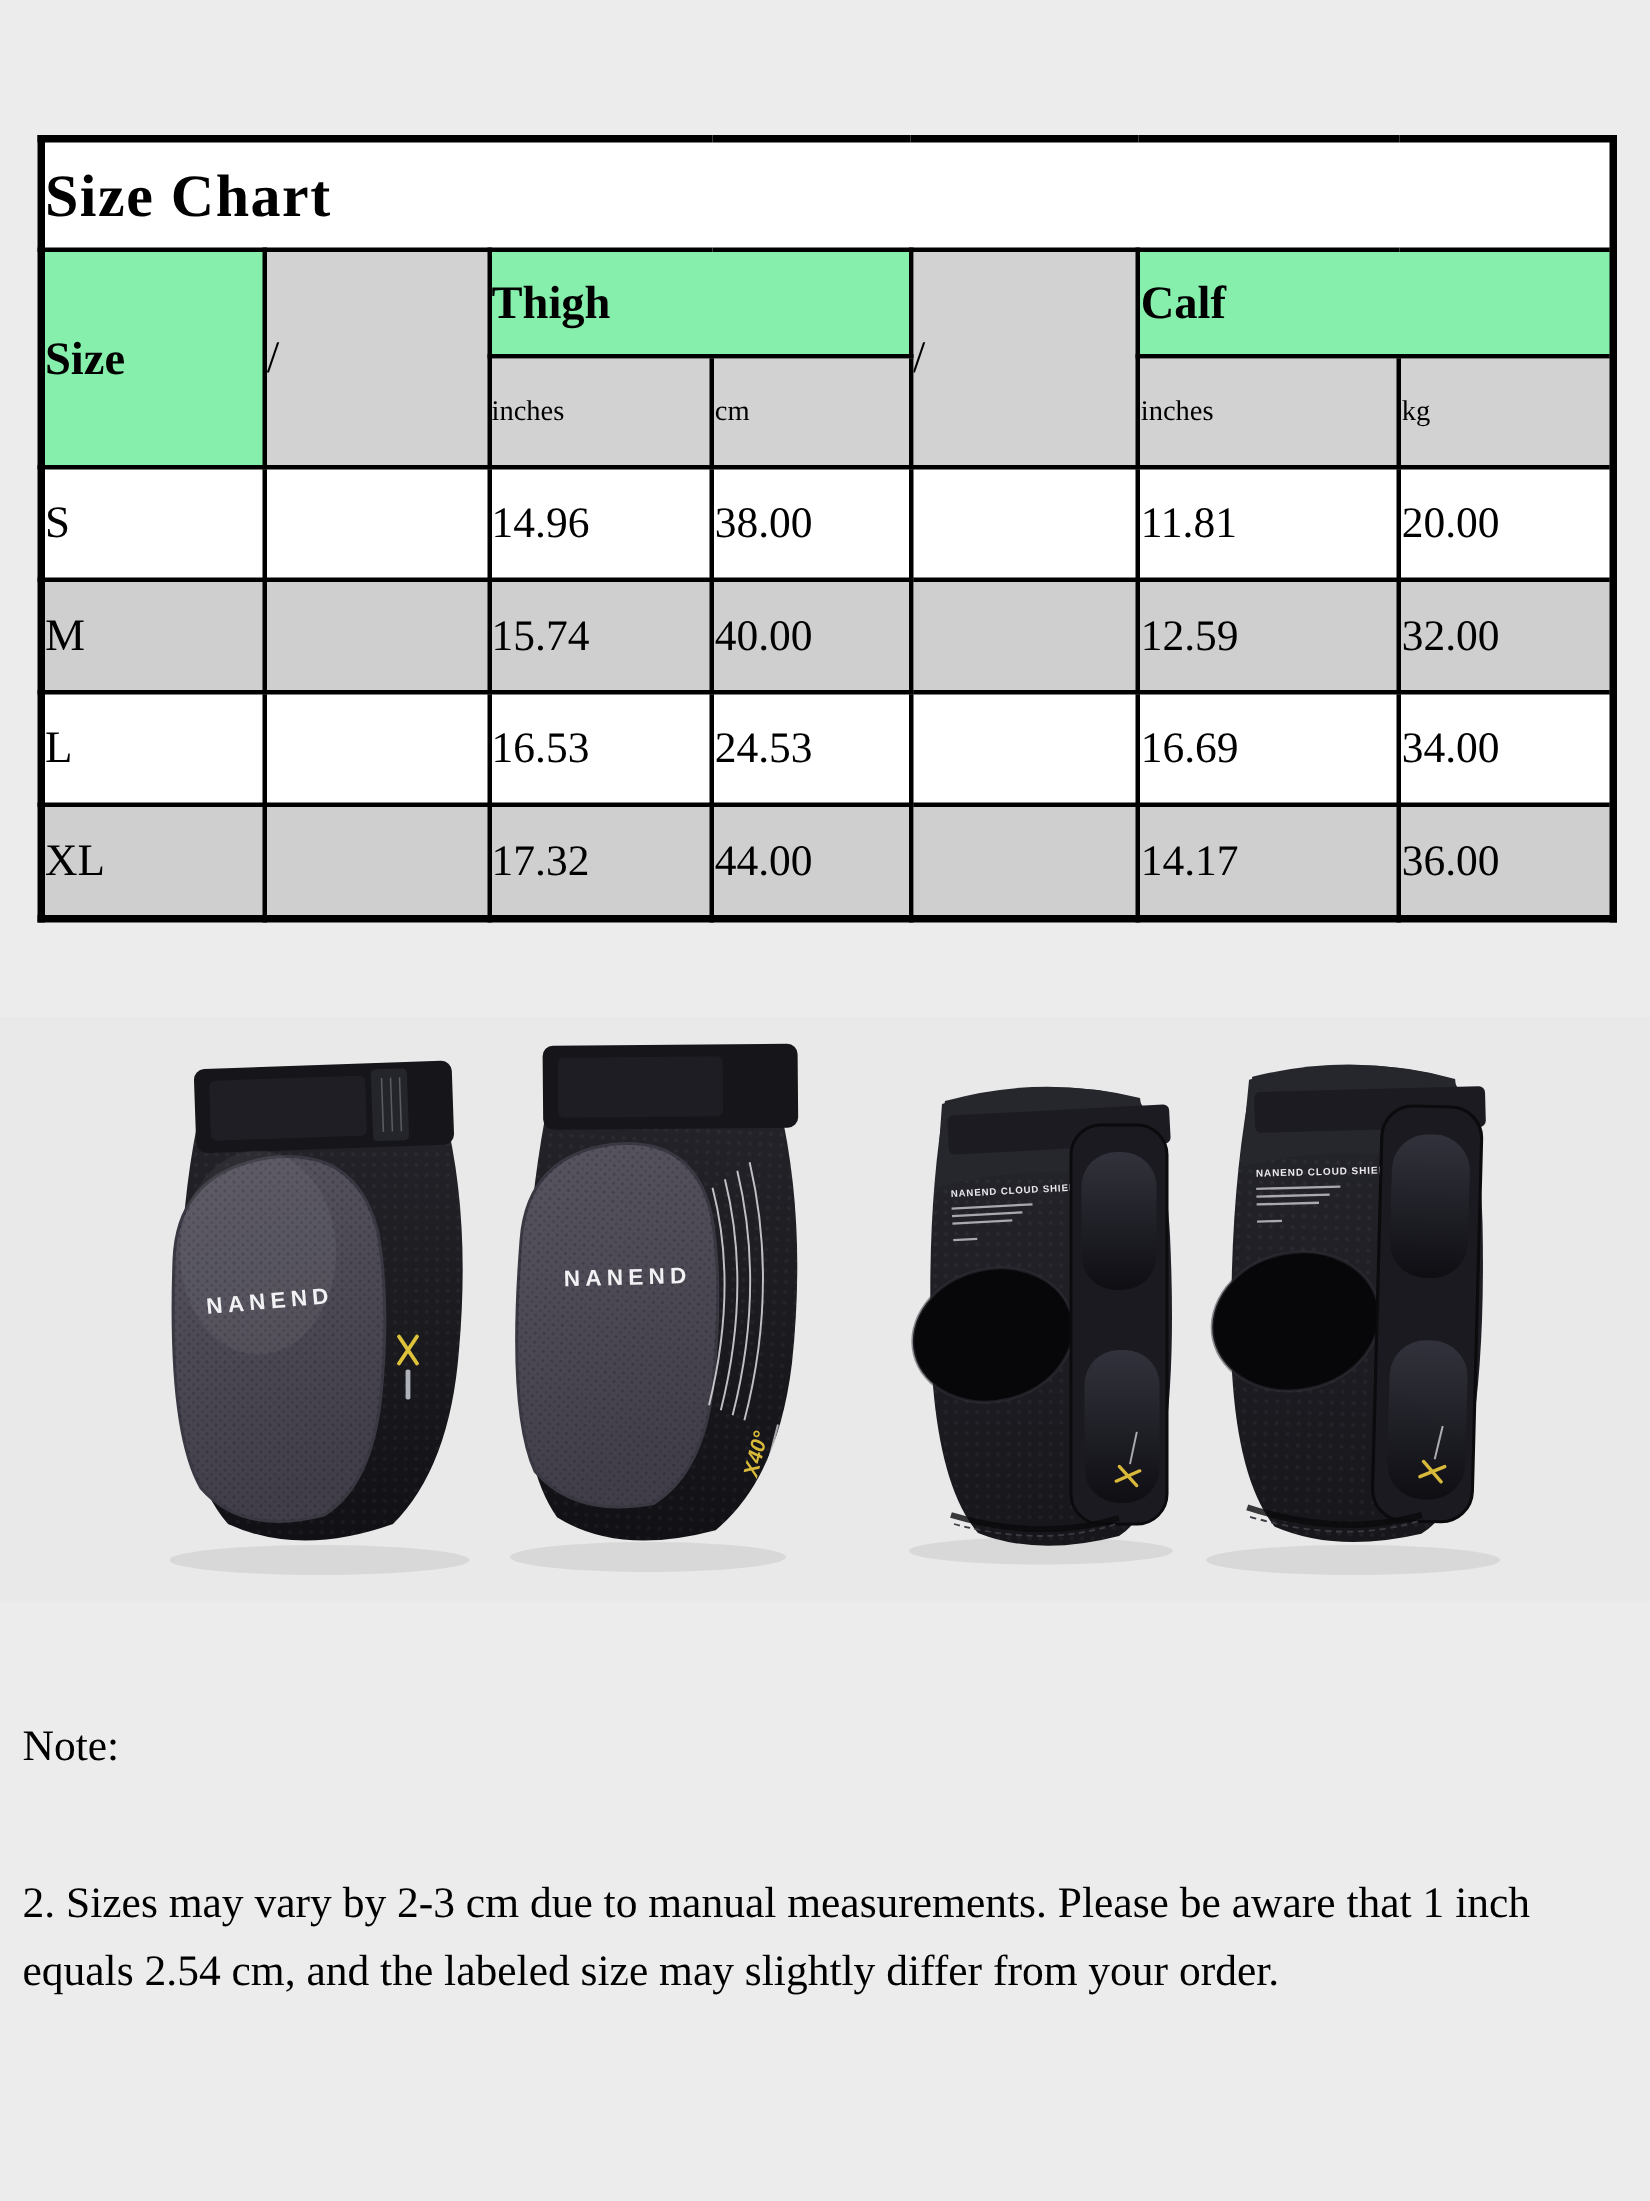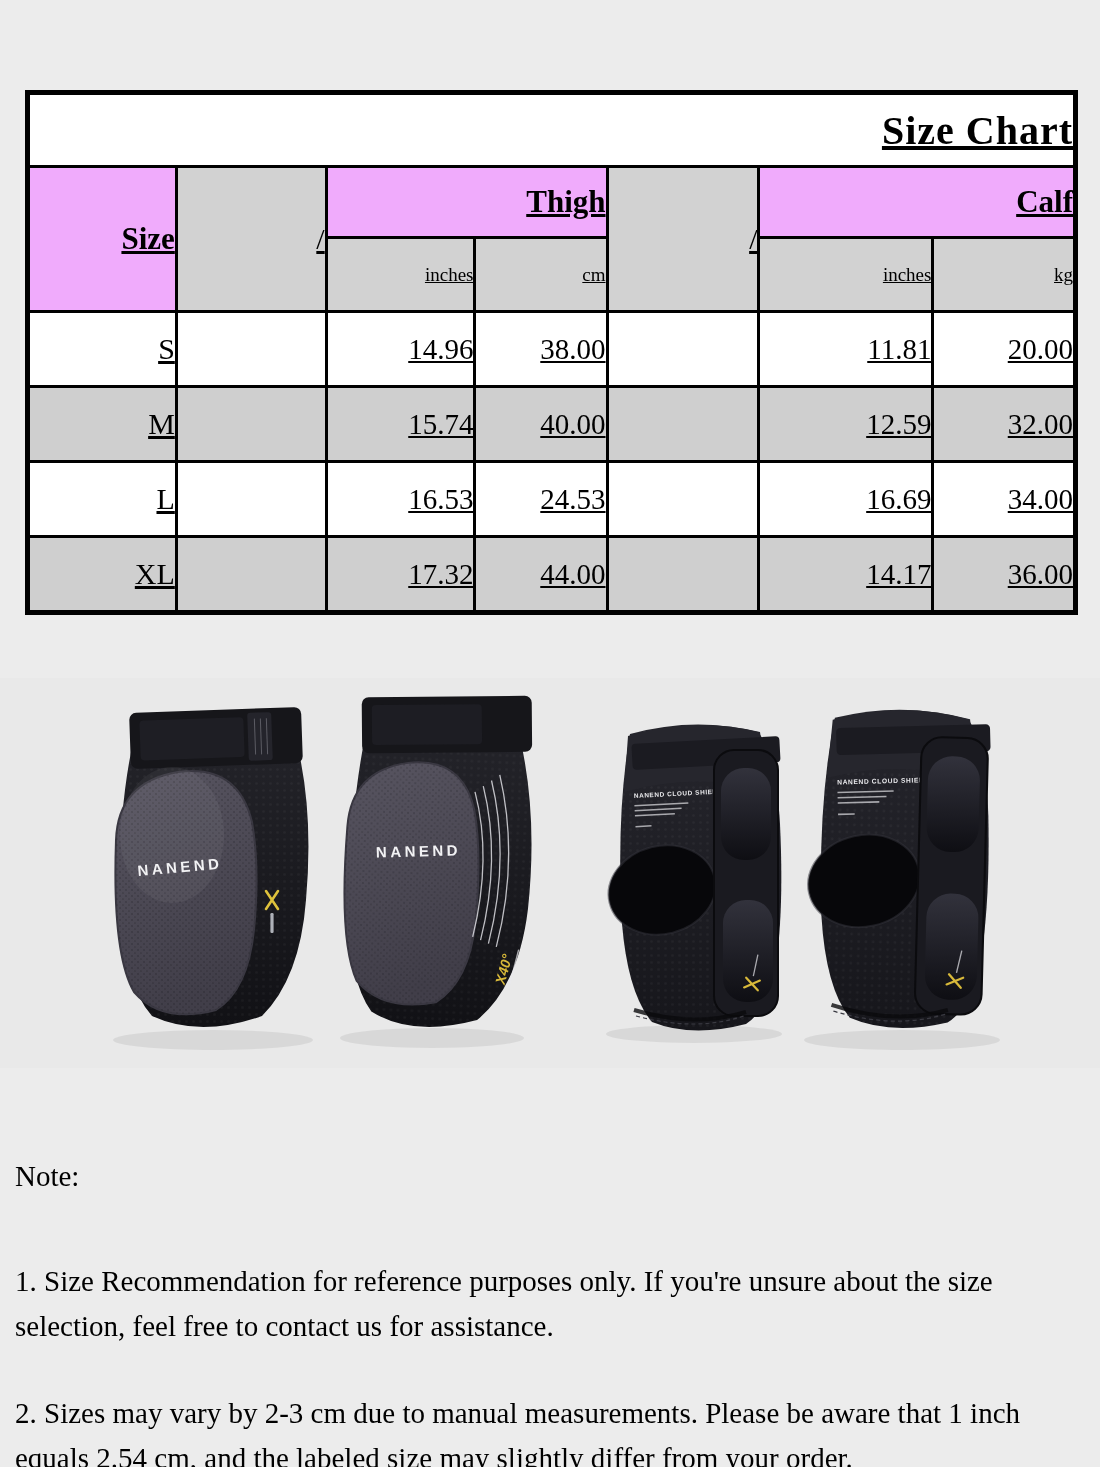--- a/index.html
+++ b/index.html
@@ -18,35 +18,34 @@
   }
   table.size-chart {
     width:100%;
     border-collapse:collapse;
     table-layout:fixed;
     border:5px solid #000;
     background:#fff;
   }
   table.size-chart td {
     border:3px solid #000;
-    text-align:right;
+    text-align:left;
     vertical-align:middle;
     padding:0;
     overflow:hidden;
-    text-decoration:underline;
   }
   td.title-cell {
     height:70px;
     background:#ffffff;
     font-size:40px;
     font-weight:bold;
     letter-spacing:1px;
   }
   td.hdr-dark {
-    background:#f0abfc;
+    background:#86efac;
     font-weight:bold;
     font-size:31px;
   }
   td.hdr-light { background:#d2d2d2; }
   td.slash-cell { font-size:30px; font-style:normal; }
   tr.hdr-row-1 td { height:68px; }
   tr.hdr-row-2 td { height:71px; font-size:19px; }
   tr.data-row td { height:72px; font-size:29px; }
   tr.data-row td.size-cell { font-size:30px; }
   tr.alt td { background:#cfcfcf; }
@@ -54,21 +53,21 @@
   
   .gallery {
     position:absolute; left:0; top:678px; width:1100px; height:390px;
   }
 
   
   .notes {
     position:absolute; left:15px; top:1142px; width:1063px;
     font-size:29px; line-height:1.55;
   }
-  .notes .heading { margin:12px 0 60px 0; }
+  .notes .heading { margin:0 0 60px 0; }
   .notes p.note-item { margin:0 0 42px 0; }
 </style>
 </head>
 <body>
 
 <div class="chart-wrap">
   <table class="size-chart">
     <colgroup>
       <col style="width:14.2%">
         <col style="width:14.3%">
@@ -268,15 +267,14 @@
     <g transform="translate(152,290) rotate(-78)">
       <path d="M-5,-7 L5,7 M5,-7 L-5,7" stroke="#d8b93a" stroke-width="2.2" stroke-linecap="round"></path>
       <rect x="8" y="-1" width="22" height="1.3" fill="#e8e8ec" opacity="0.7"></rect>
     </g>
   </g>
 </svg>
 </div>
 
 <div class="notes">
   <p class="heading">Note:</p>
-  <p class="note-item">1. Size Recommendation for reference purposes only. If you're unsure about the size selection, feel free to contact us for assistance.</p>
   <p class="note-item">2. Sizes may vary by 2-3 cm due to manual measurements. Please be aware that 1 inch equals 2.54 cm, and the labeled size may slightly differ from your order.</p>
 </div>
 
 </body></html>

